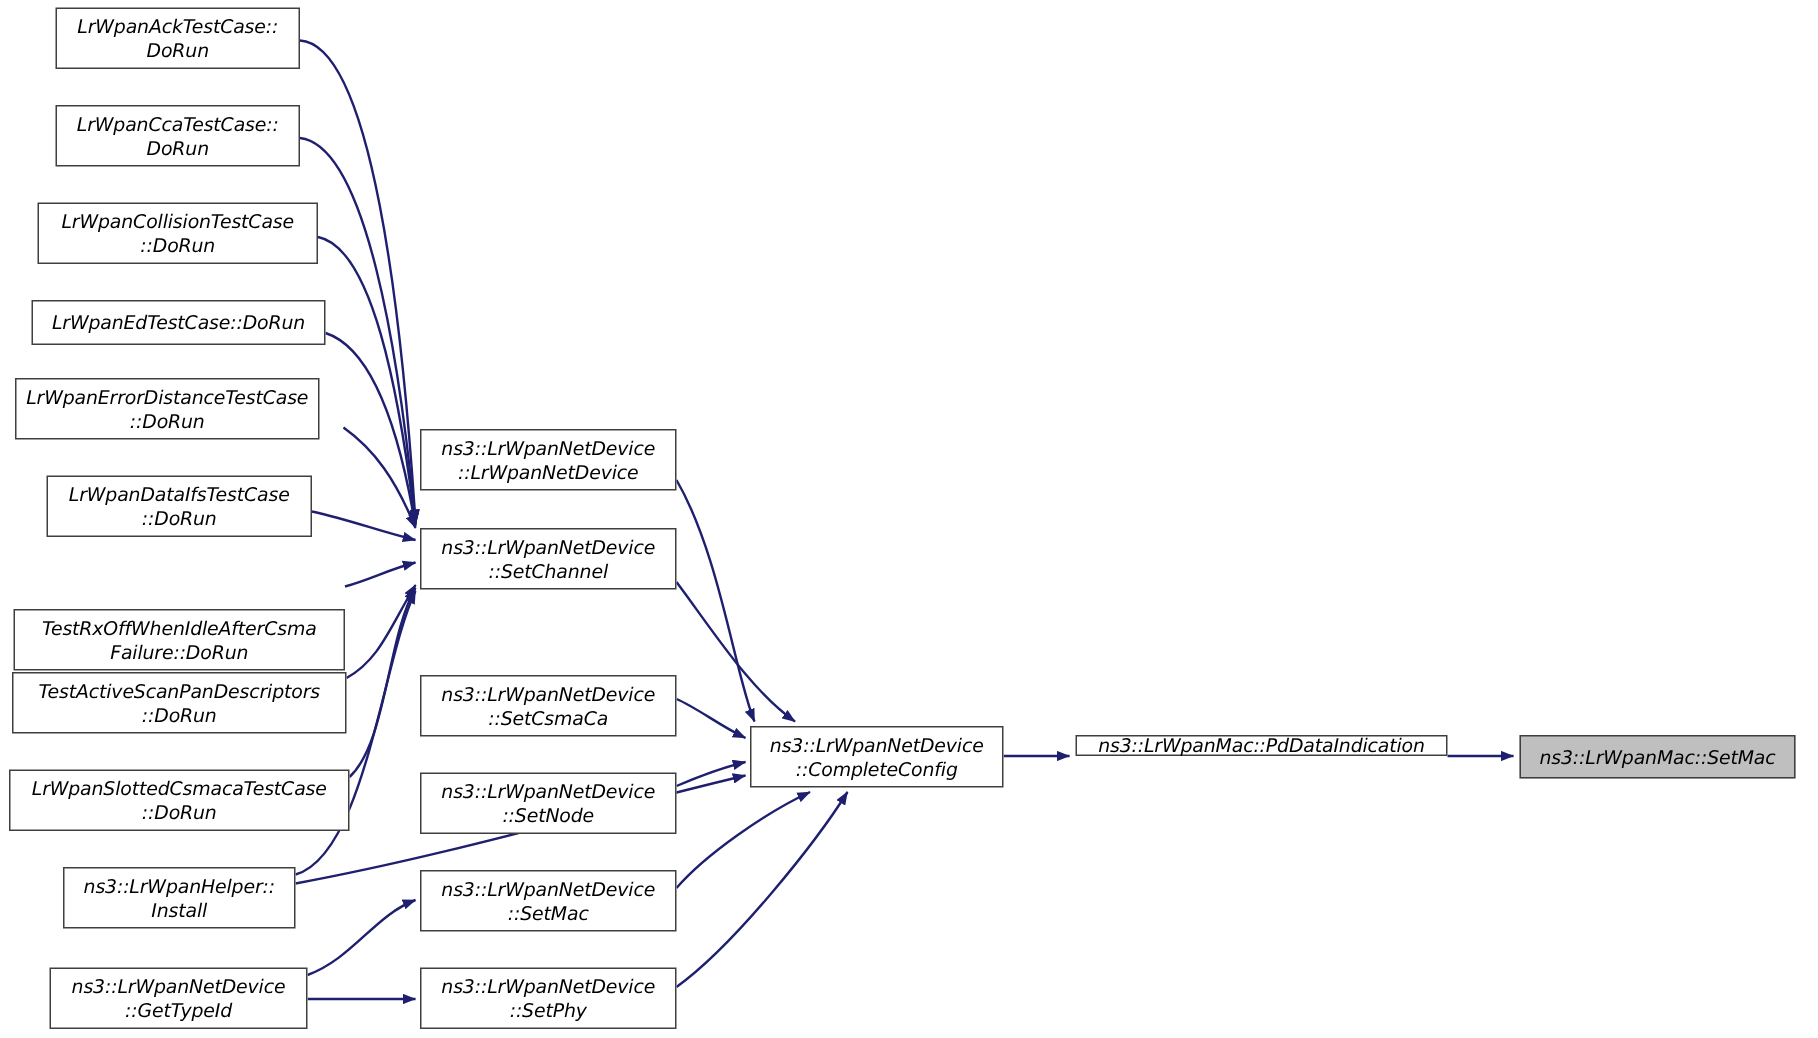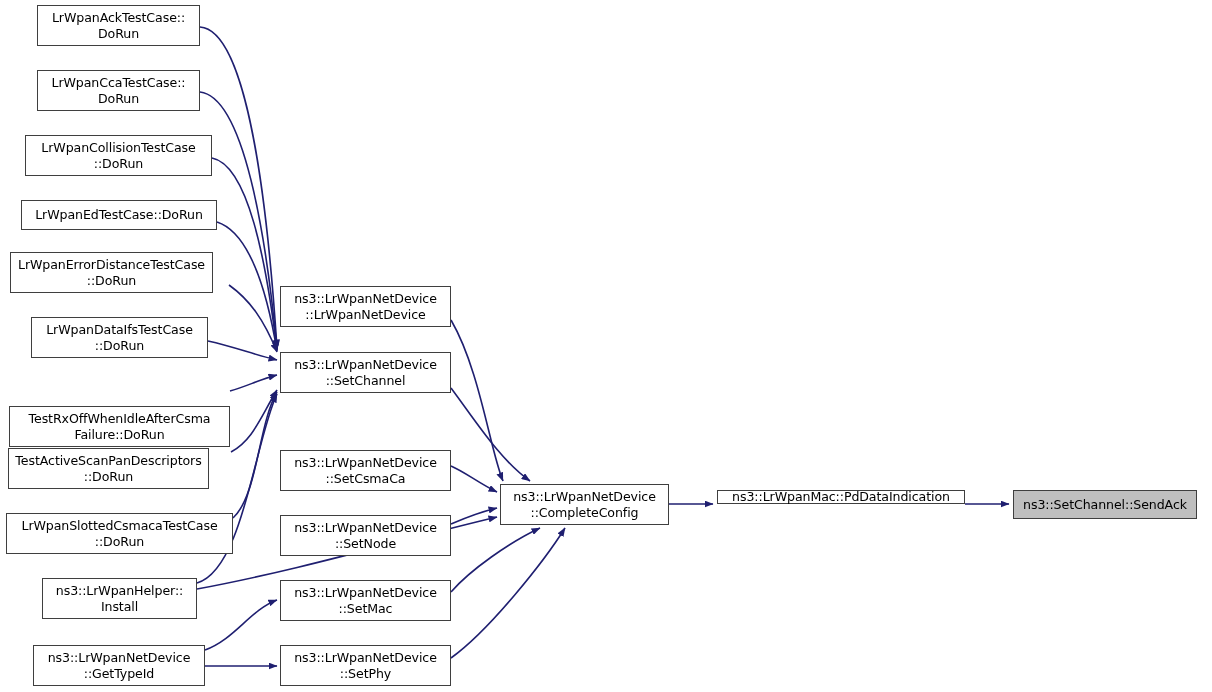--- a/index.html
+++ b/index.html
@@ -31,20 +31,21 @@
     display: flex;
     align-items: center;
     justify-content: center;
     text-align: center;
     line-height: 1.22;
     color: #000000;
     font-size: 12.6px;
     letter-spacing: -0.1px;
     padding: 0 17px;
     white-space: pre-line;
+    font-style: italic;
   }
   .node.highlight {
     background: #bfbfbf;
   }
 </style>
 </head>
 <body>
 
 <div id="graph">
   <svg id="edges" viewBox="0 0 1212 692">
@@ -84,21 +85,21 @@
 DoRun</div>
       <div class="node" style="left: 25px; top: 135px; width: 187px; height: 41px;">LrWpanCollisionTestCase
 ::DoRun</div>
       <div class="node" style="left: 21px; top: 200px; width: 196px; height: 30px;">LrWpanEdTestCase::DoRun</div>
       <div class="node" style="left: 10px; top: 252px; width: 203px; height: 41px;">LrWpanErrorDistanceTestCase
 ::DoRun</div>
       <div class="node" style="left: 31px; top: 317px; width: 177px; height: 41px;">LrWpanDataIfsTestCase
 ::DoRun</div>
       <div class="node" style="left: 9px; top: 382px; width: 221px; height: 41px; margin-top: 24px;">TestRxOffWhenIdleAfterCsma
 Failure::DoRun</div>
-      <div class="node" style="left: 8px; top: 448px; width: 201px; height: 41px;">TestActiveScanPanDescriptors
+      <div class="node" style="left: 8px; top: 448px; width: 223px; height: 41px;">TestActiveScanPanDescriptors
 ::DoRun</div>
       <div class="node" style="left: 6px; top: 513px; width: 227px; height: 41px;">LrWpanSlottedCsmacaTestCase
 ::DoRun</div>
       <div class="node" style="left: 42px; top: 578px; width: 155px; height: 41px;">ns3::LrWpanHelper::
 Install</div>
       <div class="node" style="left: 33px; top: 645px; width: 172px; height: 41px;">ns3::LrWpanNetDevice
 ::GetTypeId</div>
       <div class="node" style="left: 280px; top: 286px; width: 171px; height: 41px;">ns3::LrWpanNetDevice
 ::LrWpanNetDevice</div>
       <div class="node" style="left: 280px; top: 352px; width: 171px; height: 41px;">ns3::LrWpanNetDevice
@@ -107,15 +108,15 @@
 ::SetCsmaCa</div>
       <div class="node" style="left: 280px; top: 515px; width: 171px; height: 41px;">ns3::LrWpanNetDevice
 ::SetNode</div>
       <div class="node" style="left: 280px; top: 580px; width: 171px; height: 41px;">ns3::LrWpanNetDevice
 ::SetMac</div>
       <div class="node" style="left: 280px; top: 645px; width: 171px; height: 41px;">ns3::LrWpanNetDevice
 ::SetPhy</div>
       <div class="node" style="left: 500px; top: 484px; width: 169px; height: 41px;">ns3::LrWpanNetDevice
 ::CompleteConfig</div>
       <div class="node" style="left: 717px; top: 490px; width: 248px; height: 14px;">ns3::LrWpanMac::PdDataIndication</div>
-      <div class="node highlight" style="left: 1013px; top: 490px; width: 184px; height: 29px;">ns3::SetChannel::SendAck</div>
+      <div class="node highlight" style="left: 1013px; top: 490px; width: 184px; height: 29px;">ns3::LrWpanMac::SetMac</div>
     </div>
 </div>
 
 </body></html>

